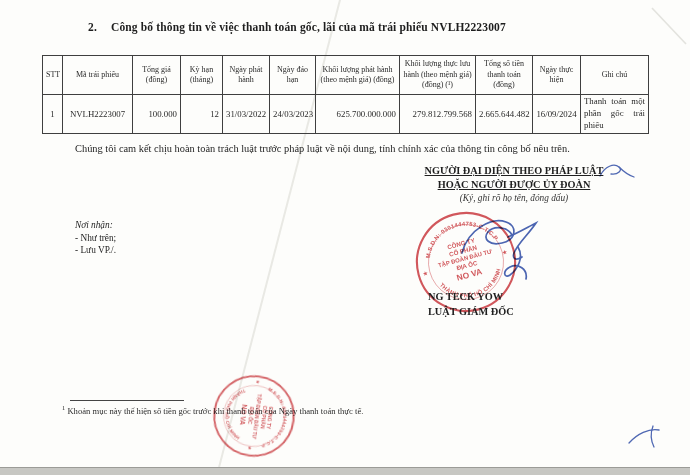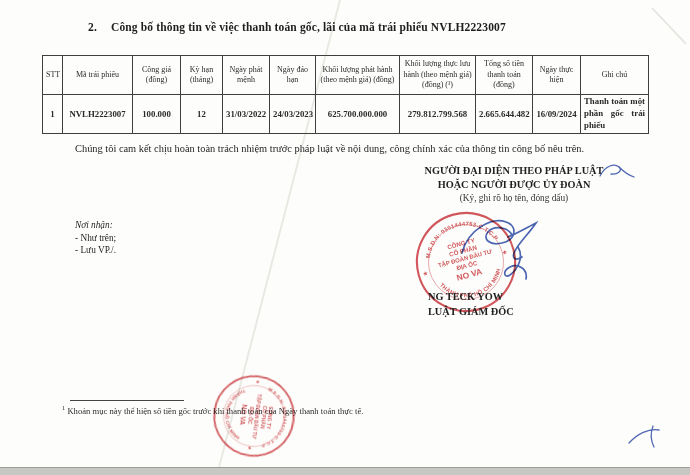--- a/index.html
+++ b/index.html
@@ -8,31 +8,31 @@
     background:#fdfdfb;font-family:"Liberation Serif", serif;color:#262626;
   }
   .layer{position:absolute;inset:0;pointer-events:none;}
   
   .doc-title{position:absolute;top:21px;left:88px;font-size:11.5px;font-weight:bold;
     letter-spacing:.15px;white-space:nowrap;color:#1e1e1e;}
   .doc-title .num{margin-right:14px;}
   
   table.bond{position:absolute;top:55px;left:42px;width:606px;border-collapse:collapse;
     table-layout:fixed;font-size:8px;color:#2a2a2a;}
-  table.bond th,table.bond td{border:1px solid #3f3f3f;padding:1px 3px;vertical-align:middle;font-weight:bold;}
+  table.bond th,table.bond td{border:1px solid #3f3f3f;padding:1px 3px;vertical-align:middle;}
   table.bond th{font-weight:normal;text-align:center;height:36px;line-height:1.3;}
   table.bond td{height:33px;font-size:8.8px;}
-  td.c{text-align:center;} td.r{text-align:center;padding-right:5px;margin-top:16px;}
+  td.c{text-align:center;} td.r{text-align:right;padding-right:5px;margin-top:16px;}
   td.note-cell{font-size:8.4px;text-align:justify;line-height:1.35;padding:2px 4px;}
   
   .commitment{position:absolute;top:143px;left:75px;width:560px;font-size:10.4px;color:#242424;}
   .sig-head{position:absolute;top:164px;left:385px;width:258px;text-align:center;
-    font-weight:bold;font-size:10.3px;line-height:1.35;color:#1f1f1f;}
+    font-weight:bold;font-size:10.3px;line-height:1.35;color:#1f1f1f;text-decoration:underline;}
   .sig-note{position:absolute;top:193px;left:385px;width:258px;text-align:center;
-    font-size:9.3px;color:#333;}
+    font-style:italic;font-size:9.3px;color:#333;}
   .recipients{position:absolute;top:219px;left:75px;font-size:9.3px;line-height:1.35;color:#242424;}
   .recipients .lbl{font-weight:normal;font-style:italic;}
   .signer{position:absolute;top:289px;left:428px;width:164px;text-align:left;
     font-weight:bold;font-size:10.3px;line-height:1.5;color:#1f1f1f;}
   
   .footnote-rule{position:absolute;top:400px;left:70px;width:114px;border-top:1px solid #444;}
   .footnote{position:absolute;top:404px;left:62px;width:560px;font-size:8.6px;color:#2d2d2d;}
   .footnote sup{font-size:6.5px;}
   
   .seal{position:absolute;mix-blend-mode:multiply;}
@@ -71,23 +71,23 @@
         <col style="width:84px">
         <col style="width:76px">
       <col style="width:57px">
         <col style="width:48px">
         <col style="width:68px">
     </colgroup>
     <thead>
       <tr>
         <th>STT</th>
         <th>Mã trái phiếu</th>
-        <th>Công giá (đồng)</th>
+        <th>Tổng giá (đồng)</th>
         <th>Kỳ hạn (tháng)</th>
-        <th>Ngày phát mệnh</th>
+        <th>Ngày phát hành</th>
         <th>Ngày đáo hạn</th>
         <th>Khối lượng phát hành (theo mệnh giá) (đồng)</th>
         <th>Khối lượng thực lưu hành (theo mệnh giá) (đồng) (¹)</th>
         <th>Tổng số tiền thanh toán (đồng)</th>
         <th>Ngày thực hiện</th>
         <th>Ghi chú</th>
       </tr>
     </thead>
     <tbody>
       <tr>
@@ -99,21 +99,21 @@
         <td class="c">24/03/2023</td>
         <td class="r">625.700.000.000</td>
         <td class="r">279.812.799.568</td>
         <td class="r">2.665.644.482</td>
         <td class="c">16/09/2024</td>
         <td class="note-cell">Thanh toán một phần gốc trái phiếu</td>
       </tr>
     </tbody>
   </table>
 
-  <div class="commitment">Chúng tôi cam kết chịu hoàn toàn trách nhiệm trước pháp luật về nội dung, công chính xác của thông tin công bố nêu trên.</div>
+  <div class="commitment">Chúng tôi cam kết chịu hoàn toàn trách luật trước pháp luật về nội dung, tính chính xác của thông tin công bố nêu trên.</div>
 
   <div class="sig-head">
     <div>NGƯỜI ĐẠI DIỆN THEO PHÁP LUẬT</div>
     <div>HOẶC NGƯỜI ĐƯỢC ỦY ĐOÀN</div>
   </div>
   <div class="sig-note">(Ký, ghi rõ họ tên, đóng dấu)</div>
 
   <div class="recipients">
     <div class="lbl">Nơi nhận:</div>
     <div>- Như trên;</div>

